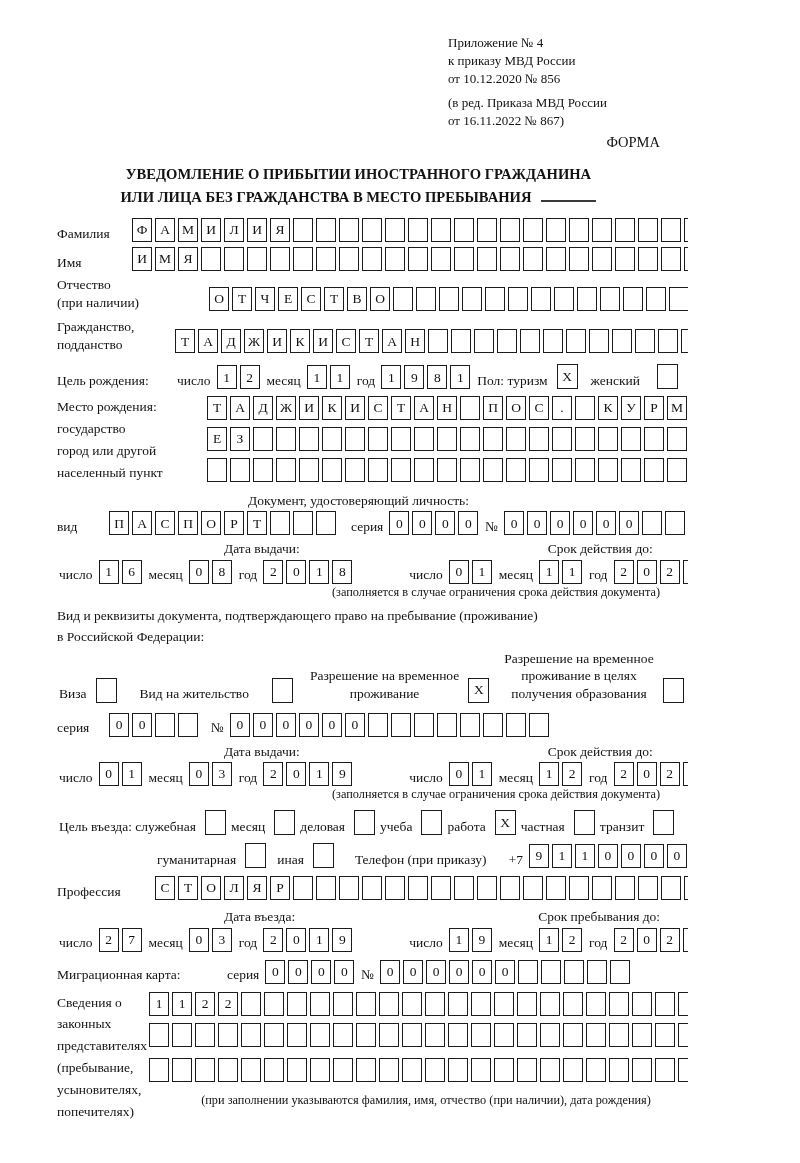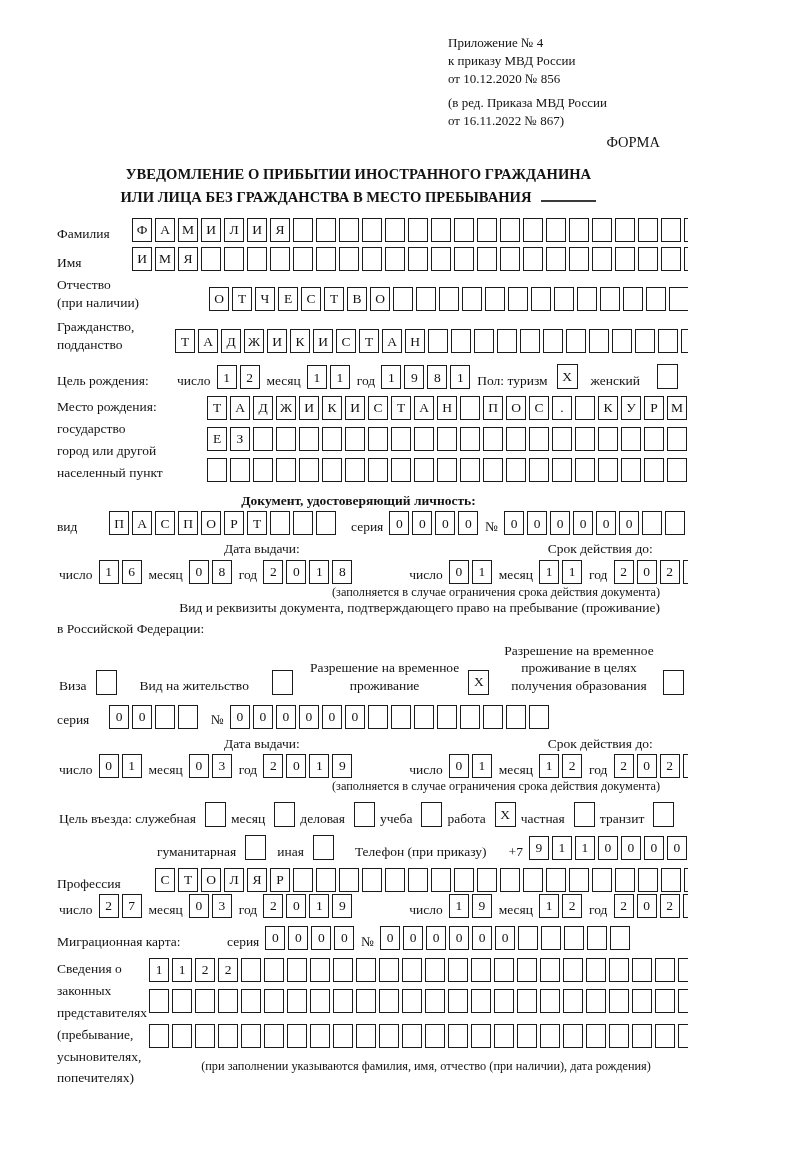--- a/index.html
+++ b/index.html
@@ -20,21 +20,21 @@
   .flbl{flex:0 0 auto;white-space:pre-line;}
   .ftxt{margin:0 6px 0 2px;white-space:pre-line;flex:0 0 auto;}
   .ftxt.ctr{text-align:center;}
   .cellgroup{display:inline-flex;flex-wrap:nowrap;flex:0 0 auto;margin-right:2px;}
   .cell{display:inline-flex;align-items:center;justify-content:center;width:20px;height:24px;
         box-sizing:border-box;border:1.7px solid #1c1c1c;margin-right:3px;font-size:13.5px;background:#fff;}
   .cbox{display:inline-flex;align-items:center;justify-content:center;width:21px;height:25px;
         box-sizing:border-box;border:1.7px solid #1c1c1c;margin:0 3px;font-size:13.5px;flex:0 0 auto;background:#fff;}
   .gapseg{display:inline-block;flex:0 0 auto;height:1px;}
   .fcenter{text-align:center;margin-top:6px;}
-  .fcenter.b{font-weight:bold;}
+  .fcenter.b{font-weight:normal;}
   .ftext{margin-top:7px;}
   .fnote{font-size:12.3px;margin-top:2px;}
   .fnote.r{text-align:right;}
   .fnote.ctr{text-align:center;margin-top:5px;}
   .fgroup{display:flex;margin-top:8px;align-items:flex-start;}
   .glabel{flex:0 0 auto;line-height:1.62;}
   .grows{flex:1;}
   .grow{margin-bottom:7px;}
 </style>
 </head>
@@ -378,21 +378,21 @@
         </span>
         <span class="ftxt">год</span>
         <span class="cellgroup">
           <span class="cell">2</span>
           <span class="cell">0</span>
           <span class="cell">2</span>
           <span class="cell">5</span>
         </span>
       </div>
       <div class="fnote r" style="margin-top: 1px;">(заполняется в случае ограничения срока действия документа)</div>
-      <div class="ftext" style="margin-top: 0; text-align: right;">Вид и реквизиты документа, подтверждающего право на пребывание (проживание)</div>
+      <div class="ftext" style="margin-top: 8px;">Вид и реквизиты документа, подтверждающего право на пребывание (проживание)</div>
       <div class="ftext" style="margin-top: 5px;">в Российской Федерации:</div>
       <div class="frow top" style="margin-top: 5px;">
         <span class="ftxt">Виза</span>
         <span class="cbox"></span>
         <span class="gapseg" style="width: 18px;"></span>
         <span class="ftxt">Вид на жительство</span>
         <span class="gapseg" style="width: 14px;"></span>
         <span class="cbox"></span>
         <span class="gapseg" style="width: 12px;"></span>
         <span class="ftxt ctr">Разрешение на временное
@@ -539,20 +539,26 @@
           <span class="cell"></span>
           <span class="cell"></span>
           <span class="cell"></span>
           <span class="cell"></span>
           <span class="cell"></span>
           <span class="cell"></span>
           <span class="cell"></span>
           <span class="cell"></span>
           <span class="cell"></span>
         </span>
+      </div>
+      <div class="frow" style="margin-top: 8px;">
+        <span class="gapseg" style="width: 165px;"></span>
+        <span class="ftxt">Дата въезда:</span>
+        <span class="gapseg" style="width: 235px;"></span>
+        <span class="ftxt">Срок пребывания до:</span>
       </div>
       <div class="frow" style="margin-top: 2px;">
         <span class="ftxt">число</span>
         <span class="cellgroup">
           <span class="cell">2</span>
           <span class="cell">7</span>
         </span>
         <span class="ftxt">месяц</span>
         <span class="cellgroup">
           <span class="cell">0</span>

